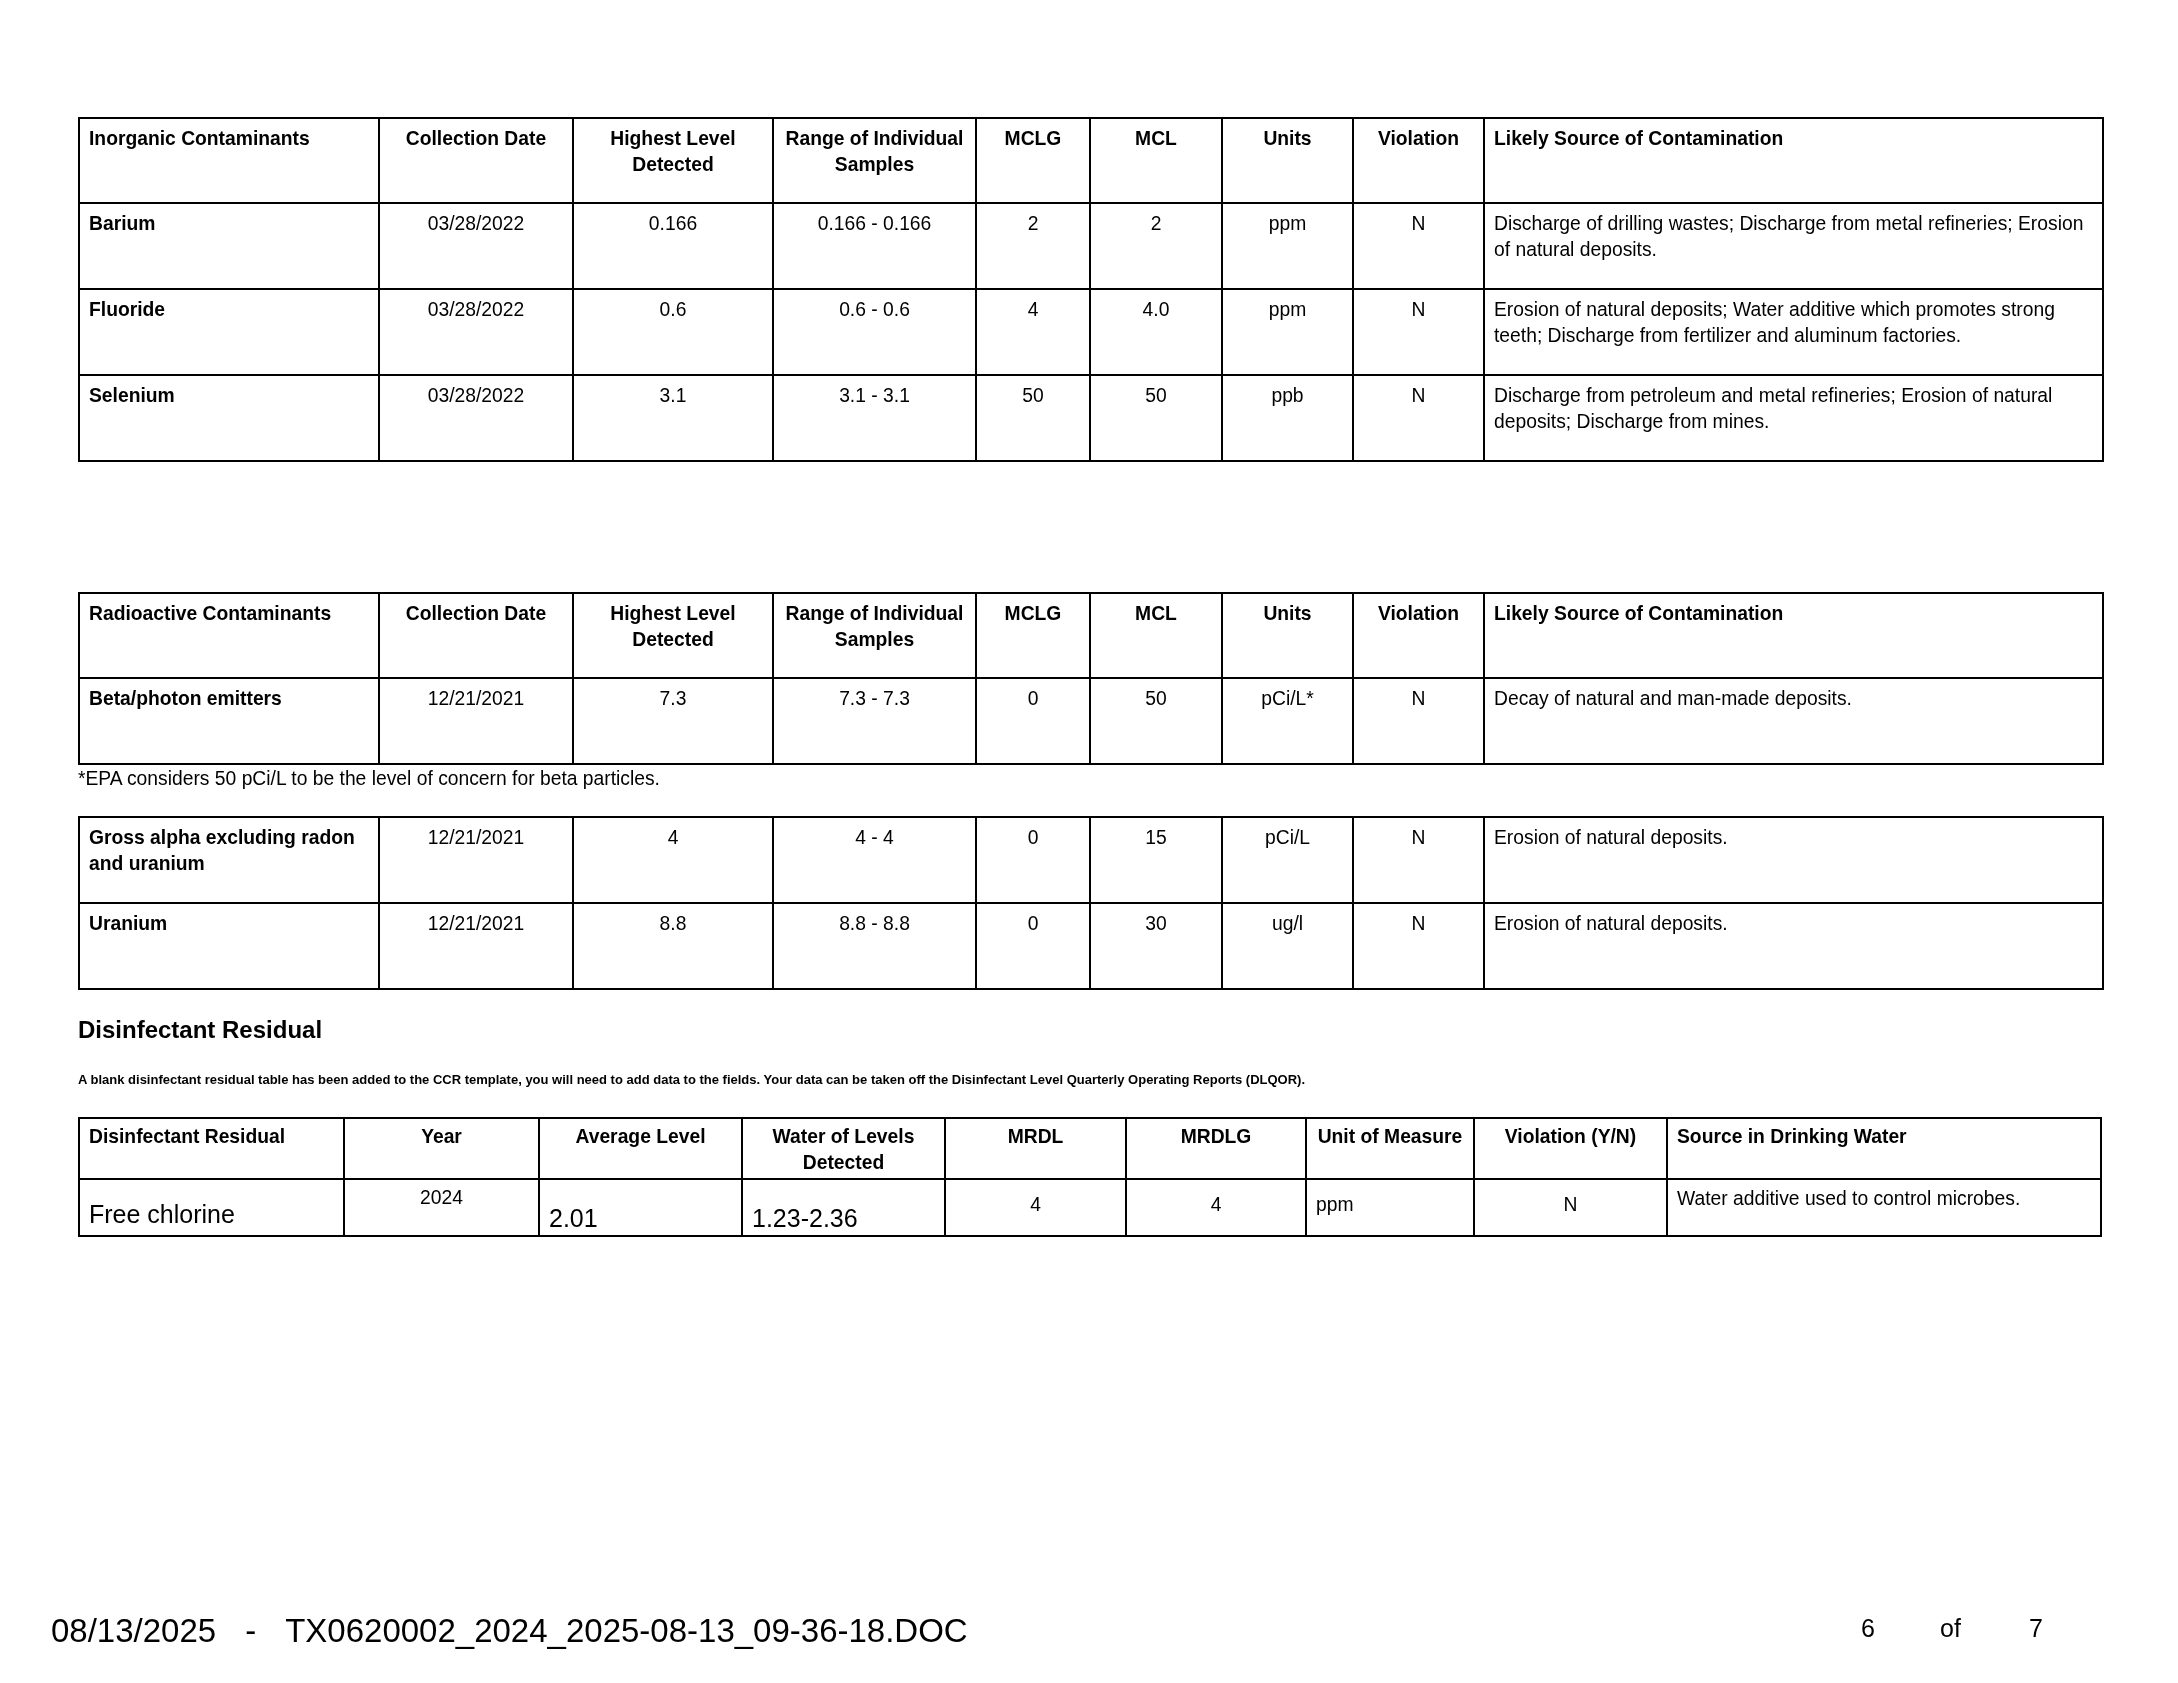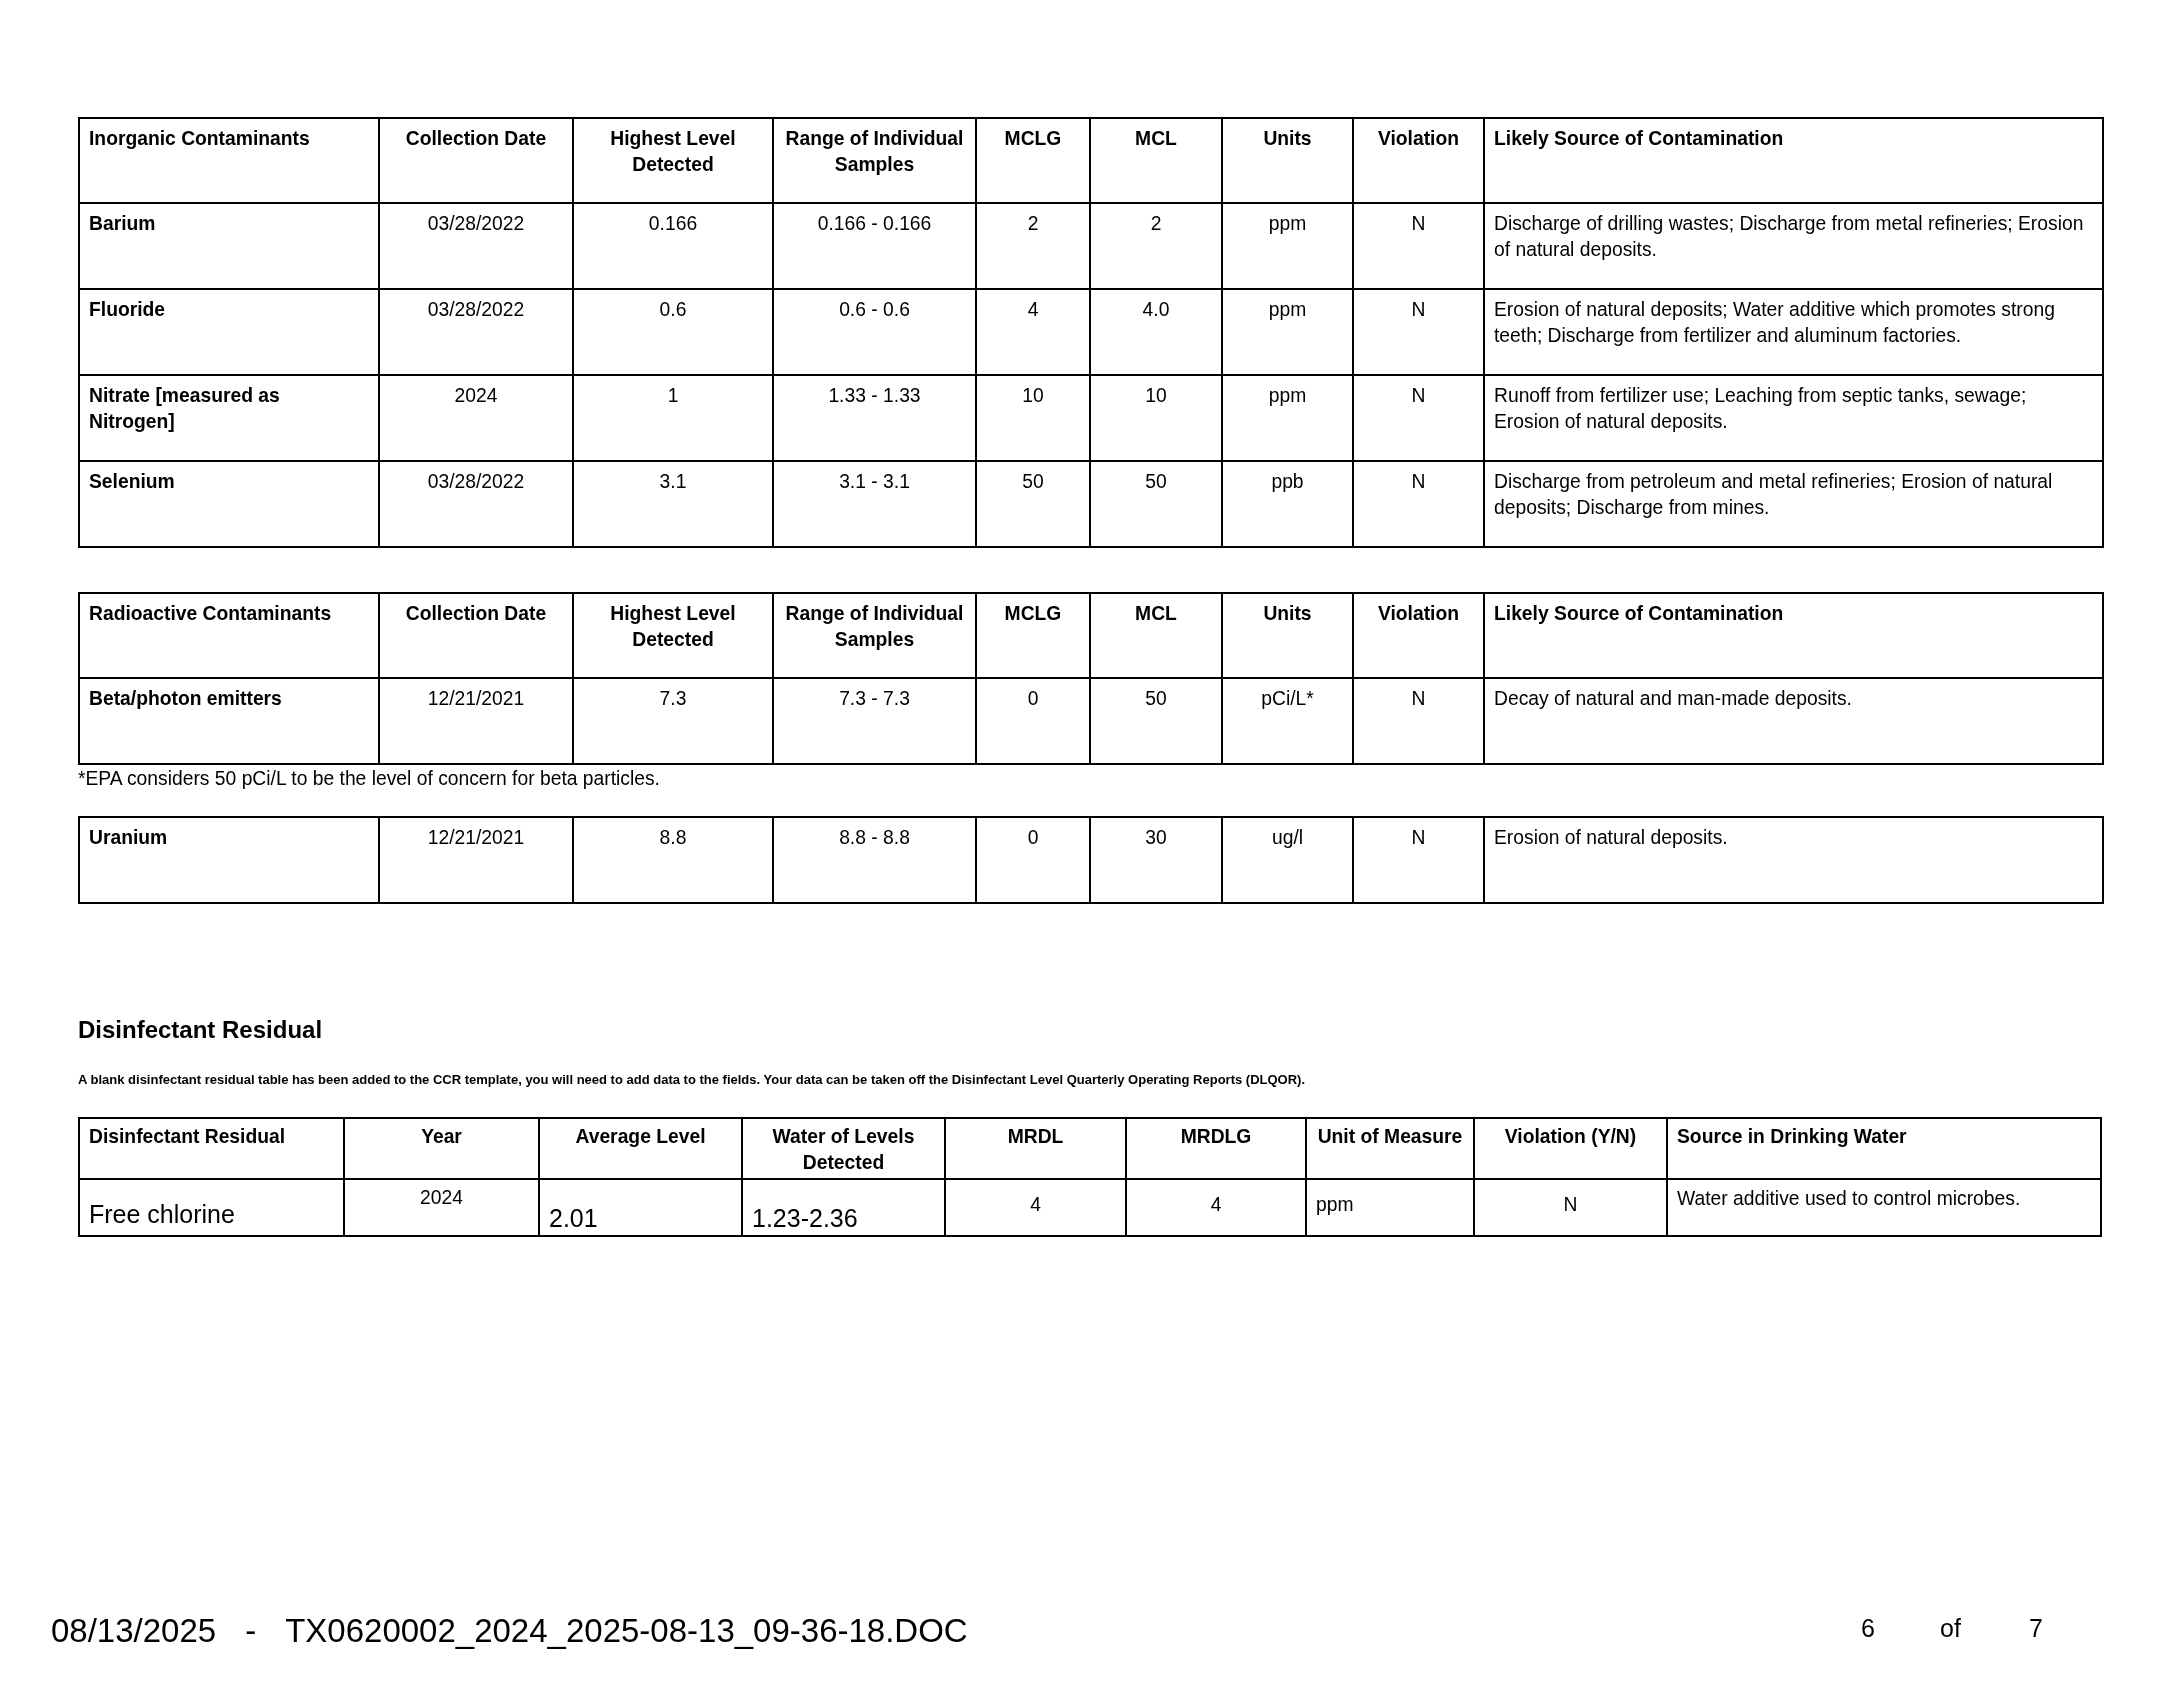--- a/index.html
+++ b/index.html
@@ -201,31 +201,20 @@
         <td class="ctr">03/28/2022</td>
         <td class="ctr">0.6</td>
         <td class="ctr">0.6 - 0.6</td>
         <td class="ctr">4</td>
         <td class="ctr">4.0</td>
         <td class="ctr">ppm</td>
         <td class="ctr">N</td>
         <td class="src">Erosion of natural deposits; Water additive which promotes strong teeth; Discharge from fertilizer and aluminum factories.</td>
       </tr>
       <tr class="r-body">
-        <td class="namecell">Nitrate [measured as Nitrogen]</td>
-        <td class="ctr">2024</td>
-        <td class="ctr">1</td>
-        <td class="ctr">1.33 - 1.33</td>
-        <td class="ctr">10</td>
-        <td class="ctr">10</td>
-        <td class="ctr">ppm</td>
-        <td class="ctr">N</td>
-        <td class="src">Runoff from fertilizer use; Leaching from septic tanks, sewage; Erosion of natural deposits.</td>
-      </tr>
-      <tr class="r-body">
         <td class="namecell">Selenium</td>
         <td class="ctr">03/28/2022</td>
         <td class="ctr">3.1</td>
         <td class="ctr">3.1 - 3.1</td>
         <td class="ctr">50</td>
         <td class="ctr">50</td>
         <td class="ctr">ppb</td>
         <td class="ctr">N</td>
         <td class="src">Discharge from petroleum and metal refineries; Erosion of natural deposits; Discharge from mines.</td>
       </tr>
@@ -278,20 +267,31 @@
         <col style="width:194px">
         <col style="width:200px">
         <col style="width:203px">
       <col style="width:114px">
         <col style="width:132px">
         <col style="width:131px">
         <col style="width:131px">
       <col style="width:619px">
     </colgroup>
     <tbody>
+      <tr class="r-body">
+        <td class="namecell">Gross alpha excluding radon and uranium</td>
+        <td class="ctr">12/21/2021</td>
+        <td class="ctr">4</td>
+        <td class="ctr">4 - 4</td>
+        <td class="ctr">0</td>
+        <td class="ctr">15</td>
+        <td class="ctr">pCi/L</td>
+        <td class="ctr">N</td>
+        <td class="src">Erosion of natural deposits.</td>
+      </tr>
       <tr class="r-body">
         <td class="namecell">Uranium</td>
         <td class="ctr">12/21/2021</td>
         <td class="ctr">8.8</td>
         <td class="ctr">8.8 - 8.8</td>
         <td class="ctr">0</td>
         <td class="ctr">30</td>
         <td class="ctr">ug/l</td>
         <td class="ctr">N</td>
         <td class="src">Erosion of natural deposits.</td>

